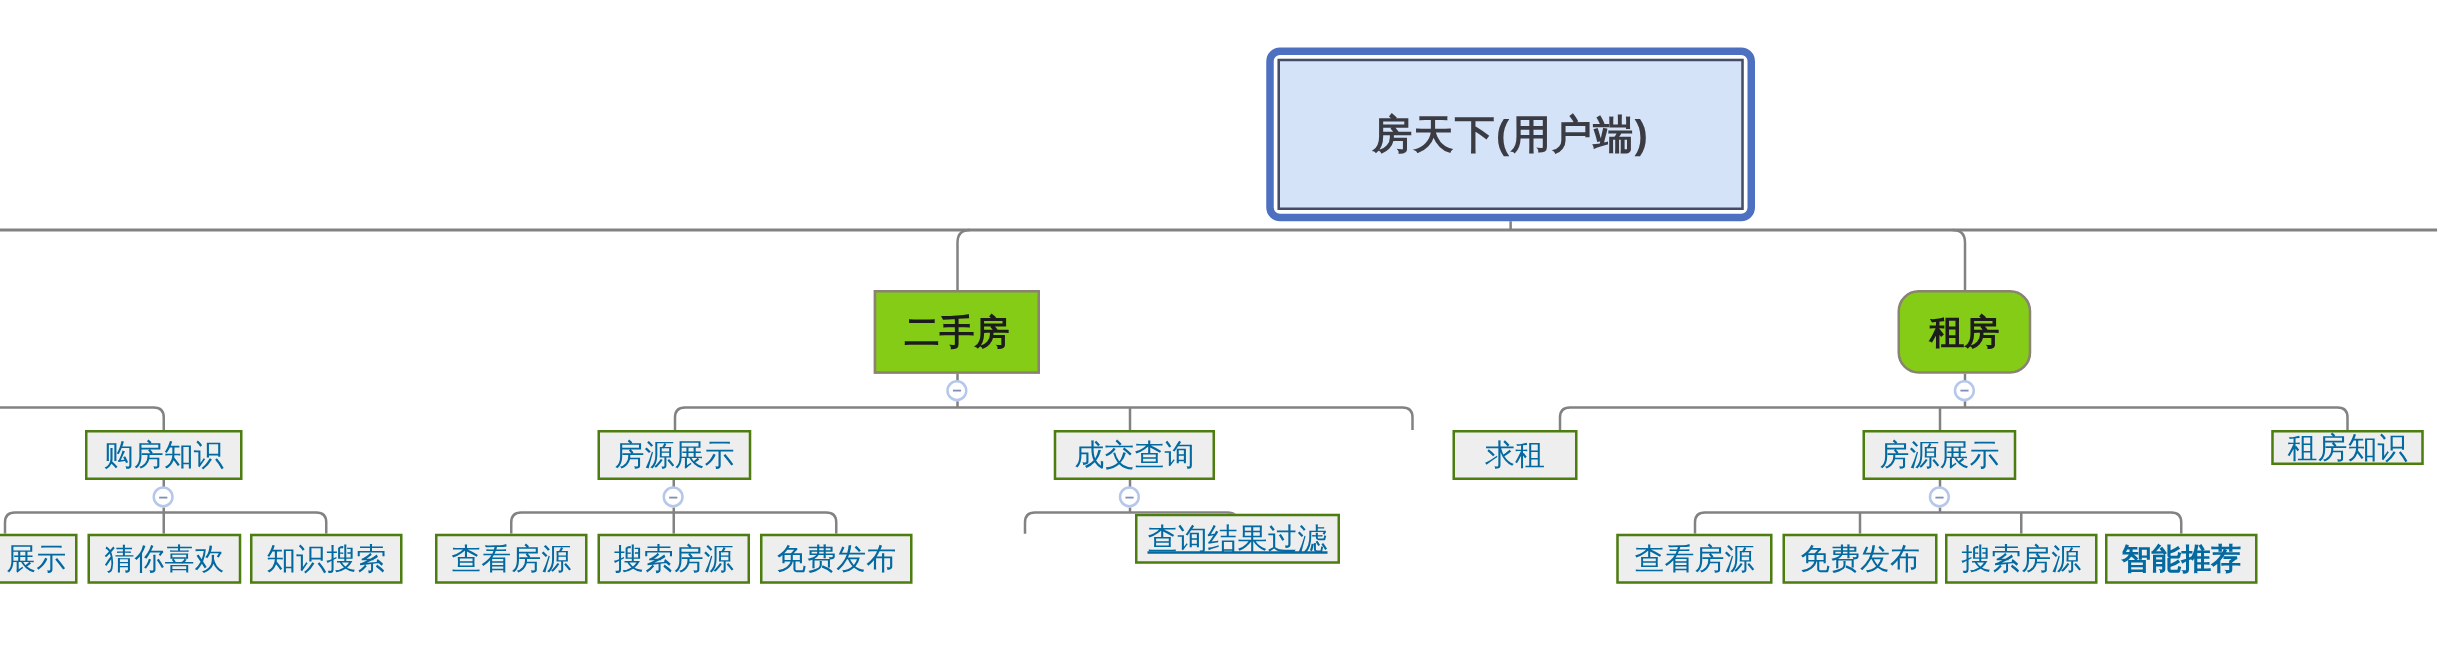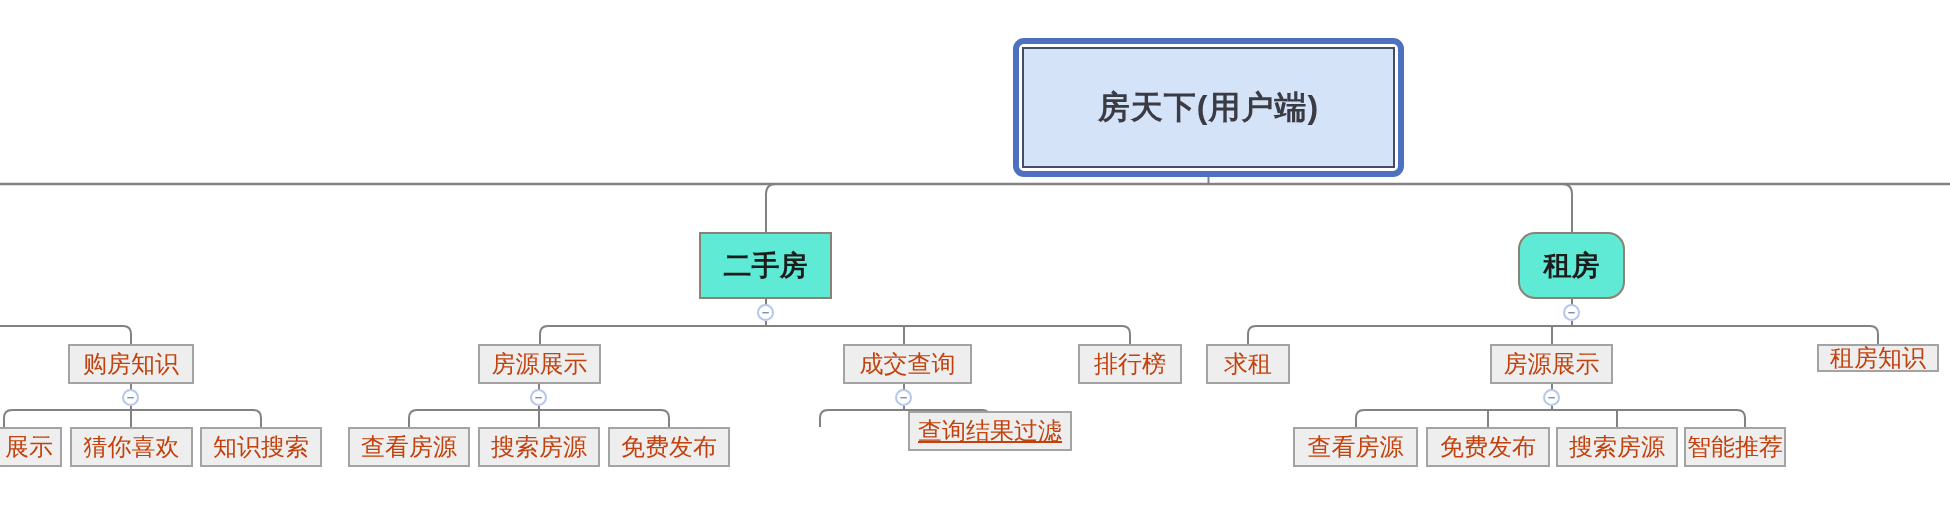--- a/index.html
+++ b/index.html
@@ -19,27 +19,27 @@
     border:6px solid #4e70c1;border-radius:11px;background:#ffffff;padding:3px;
   }
   .root-inner{
     box-sizing:border-box;width:100%;height:100%;
     border:2px solid #444c66;background:#d5e3f8;
     display:flex;align-items:center;justify-content:center;
     font-size:32px;font-weight:bold;color:#3b3b44;letter-spacing:1px;
   }
   
   .lvl1{
-    background:#5eead4;border:2px solid #8a8272;
+    background:#84cc16;border:2px solid #8a8272;
     font-size:28px;font-weight:600;color:#1c1c1c;
   }
   
   .lvl2,.lvl3{
-    background:#eeeeee;border:2px solid #a3a3a3;
-    font-size:24px;font-weight:500;color:#c2410c;
+    background:#eeeeee;border:2px solid #4d7c0f;
+    font-size:24px;font-weight:500;color:#0369a1;
   }
   
   .toggle{
     position:absolute;box-sizing:border-box;width:17px;height:17px;border-radius:50%;
     background:#ffffff;border:2px solid #b5c7ea;color:#7e90ba;
     display:flex;align-items:center;justify-content:center;
     font-size:13px;line-height:13px;font-weight:bold;cursor:pointer;
   }
 </style>
 </head>
@@ -82,39 +82,38 @@
   <div class="root-outer" style="left:1013px;top:25px;width:391px;height:139px;position:absolute;">
     <div class="root-inner">房天下(用户端)</div>
   </div>
 
   <div class="node lvl1" style="left:699px;top:219px;width:133px;height:67px;">二手房</div>
   <div class="node lvl1" style="left:1518px;top:219px;width:107px;height:67px;border-radius:17px;">租房</div>
 
   <div class="node lvl2" style="left:68px;top:331px;width:126px;height:40px;">购房知识</div>
   <div class="node lvl2" style="left:478px;top:331px;width:123px;height:40px;">房源展示</div>
   <div class="node lvl2" style="left:843px;top:331px;width:129px;height:40px;">成交查询</div>
-  <div class="node lvl2" style="left:1078px;top:331px;width:104px;height:40px;">排行榜</div>
-  <div class="node lvl2" style="left:1206px;top:331px;width:84px;height:40px;">求租</div>
+  <div class="node lvl2" style="left:1162px;top:331px;width:100px;height:40px;">求租</div>
   <div class="node lvl2" style="left:1490px;top:331px;width:123px;height:40px;">房源展示</div>
   <div class="node lvl2" style="left:1817px;top:331px;width:122px;height:28px;">租房知识</div>
 
   <div class="node lvl3" style="left:-4px;top:414px;width:66px;height:40px;">展示</div>
   <div class="node lvl3" style="left:70px;top:414px;width:123px;height:40px;">猜你喜欢</div>
   <div class="node lvl3" style="left:200px;top:414px;width:122px;height:40px;">知识搜索</div>
 
   <div class="node lvl3" style="left:348px;top:414px;width:122px;height:40px;">查看房源</div>
   <div class="node lvl3" style="left:478px;top:414px;width:122px;height:40px;">搜索房源</div>
   <div class="node lvl3" style="left:608px;top:414px;width:122px;height:40px;">免费发布</div>
 
   <div class="node lvl3" style="left:908px;top:398px;width:164px;height:40px;text-decoration:underline;">查询结果过滤</div>
 
   <div class="node lvl3" style="left:1293px;top:414px;width:125px;height:40px;">查看房源</div>
   <div class="node lvl3" style="left:1426px;top:414px;width:124px;height:40px;">免费发布</div>
   <div class="node lvl3" style="left:1556px;top:414px;width:122px;height:40px;">搜索房源</div>
-  <div class="node lvl3" style="left:1684px;top:414px;width:102px;height:40px;">智能推荐</div>
+  <div class="node lvl3" style="left:1684px;top:414px;width:122px;height:40px;font-weight:bold;">智能推荐</div>
 
   <div class="toggle" style="left:757px;top:291px;">−</div>
   <div class="toggle" style="left:1563px;top:291px;">−</div>
   <div class="toggle" style="left:122px;top:376px;">−</div>
   <div class="toggle" style="left:530px;top:376px;">−</div>
   <div class="toggle" style="left:895px;top:376px;">−</div>
   <div class="toggle" style="left:1543px;top:376px;">−</div>
 
 </div>
 

